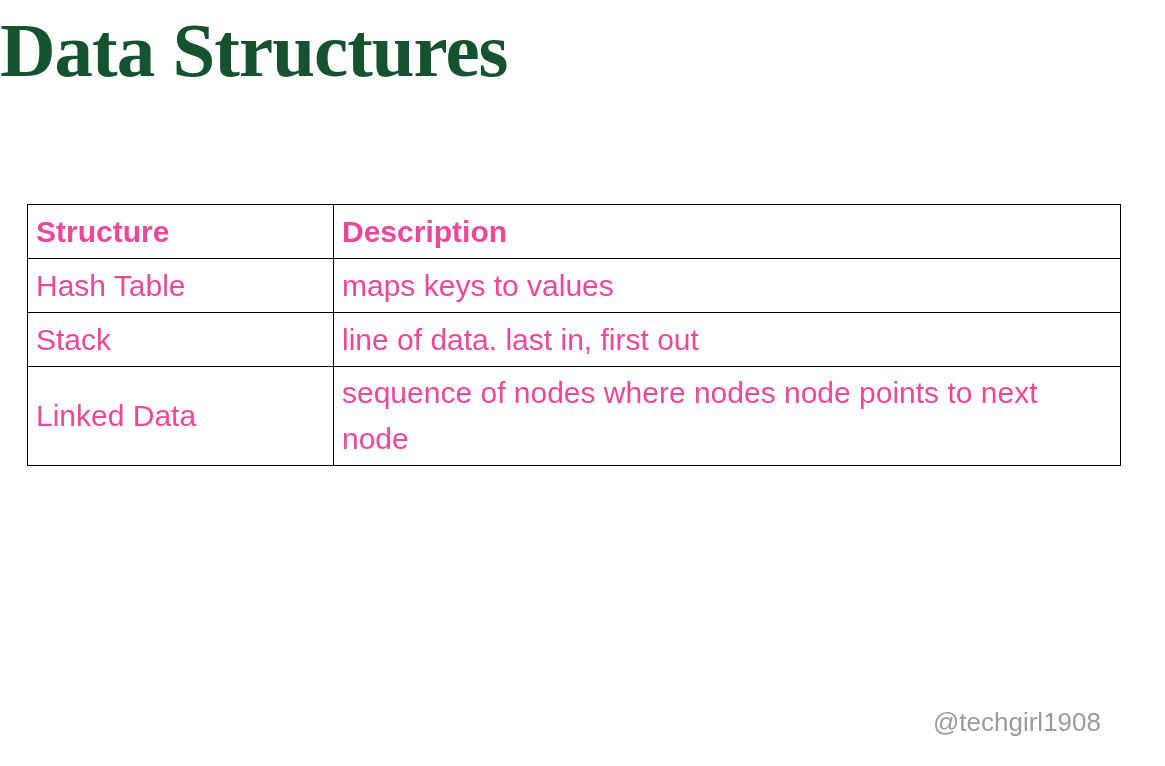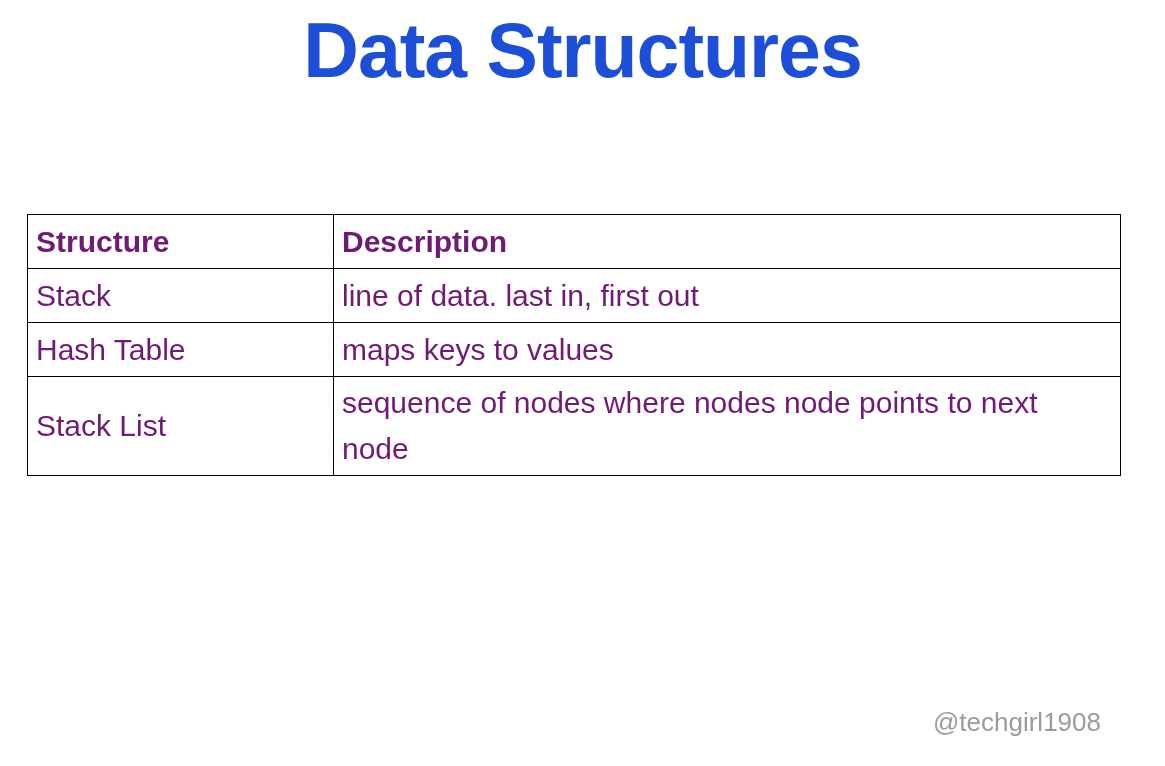--- a/index.html
+++ b/index.html
@@ -14,35 +14,36 @@
     position: relative;
     width: 1165px;
     height: 766px;
     background: #ffffff;
   }
   .slide-title {
     position: absolute;
     top: 0;
     left: 0;
     width: 100%;
-    text-align: center;
+    text-align: left;
     font-size: 77px;
     line-height: 100px;
     font-weight: bold;
     letter-spacing: -1px;
-    color: #1d4ed8;
+    color: #14532d;
+    font-family: Liberation Serif, serif;
   }
   table.ds-table {
     position: absolute;
     left: 27px;
-    top: 214px;
+    top: 204px;
     width: 1093px;
     border-collapse: collapse;
     table-layout: fixed;
-    color: #701a75;
+    color: #ec4899;
   }
   .ds-table th, .ds-table td {
     border: 1px solid #000000;
     font-size: 30px;
     line-height: 1.53;
     text-align: left;
     vertical-align: middle;
     padding: 3px 8px;
     height: 54px;
   }
@@ -73,29 +74,29 @@
       <col class="col-description">
     </colgroup>
     <thead>
       <tr>
         <th>Structure</th>
         <th>Description</th>
       </tr>
     </thead>
     <tbody>
       <tr>
+        <td>Hash Table</td>
+        <td>maps keys to values</td>
+      </tr>
+      <tr>
         <td>Stack</td>
         <td>line of data. last in, first out</td>
       </tr>
       <tr>
-        <td>Hash Table</td>
-        <td>maps keys to values</td>
-      </tr>
-      <tr>
-        <td>Stack List</td>
+        <td>Linked Data</td>
         <td>sequence of nodes where nodes node points to next node</td>
       </tr>
     </tbody>
   </table>
 
   <div class="watermark">@techgirl1908</div>
 
 </div>
 
 </body></html>

